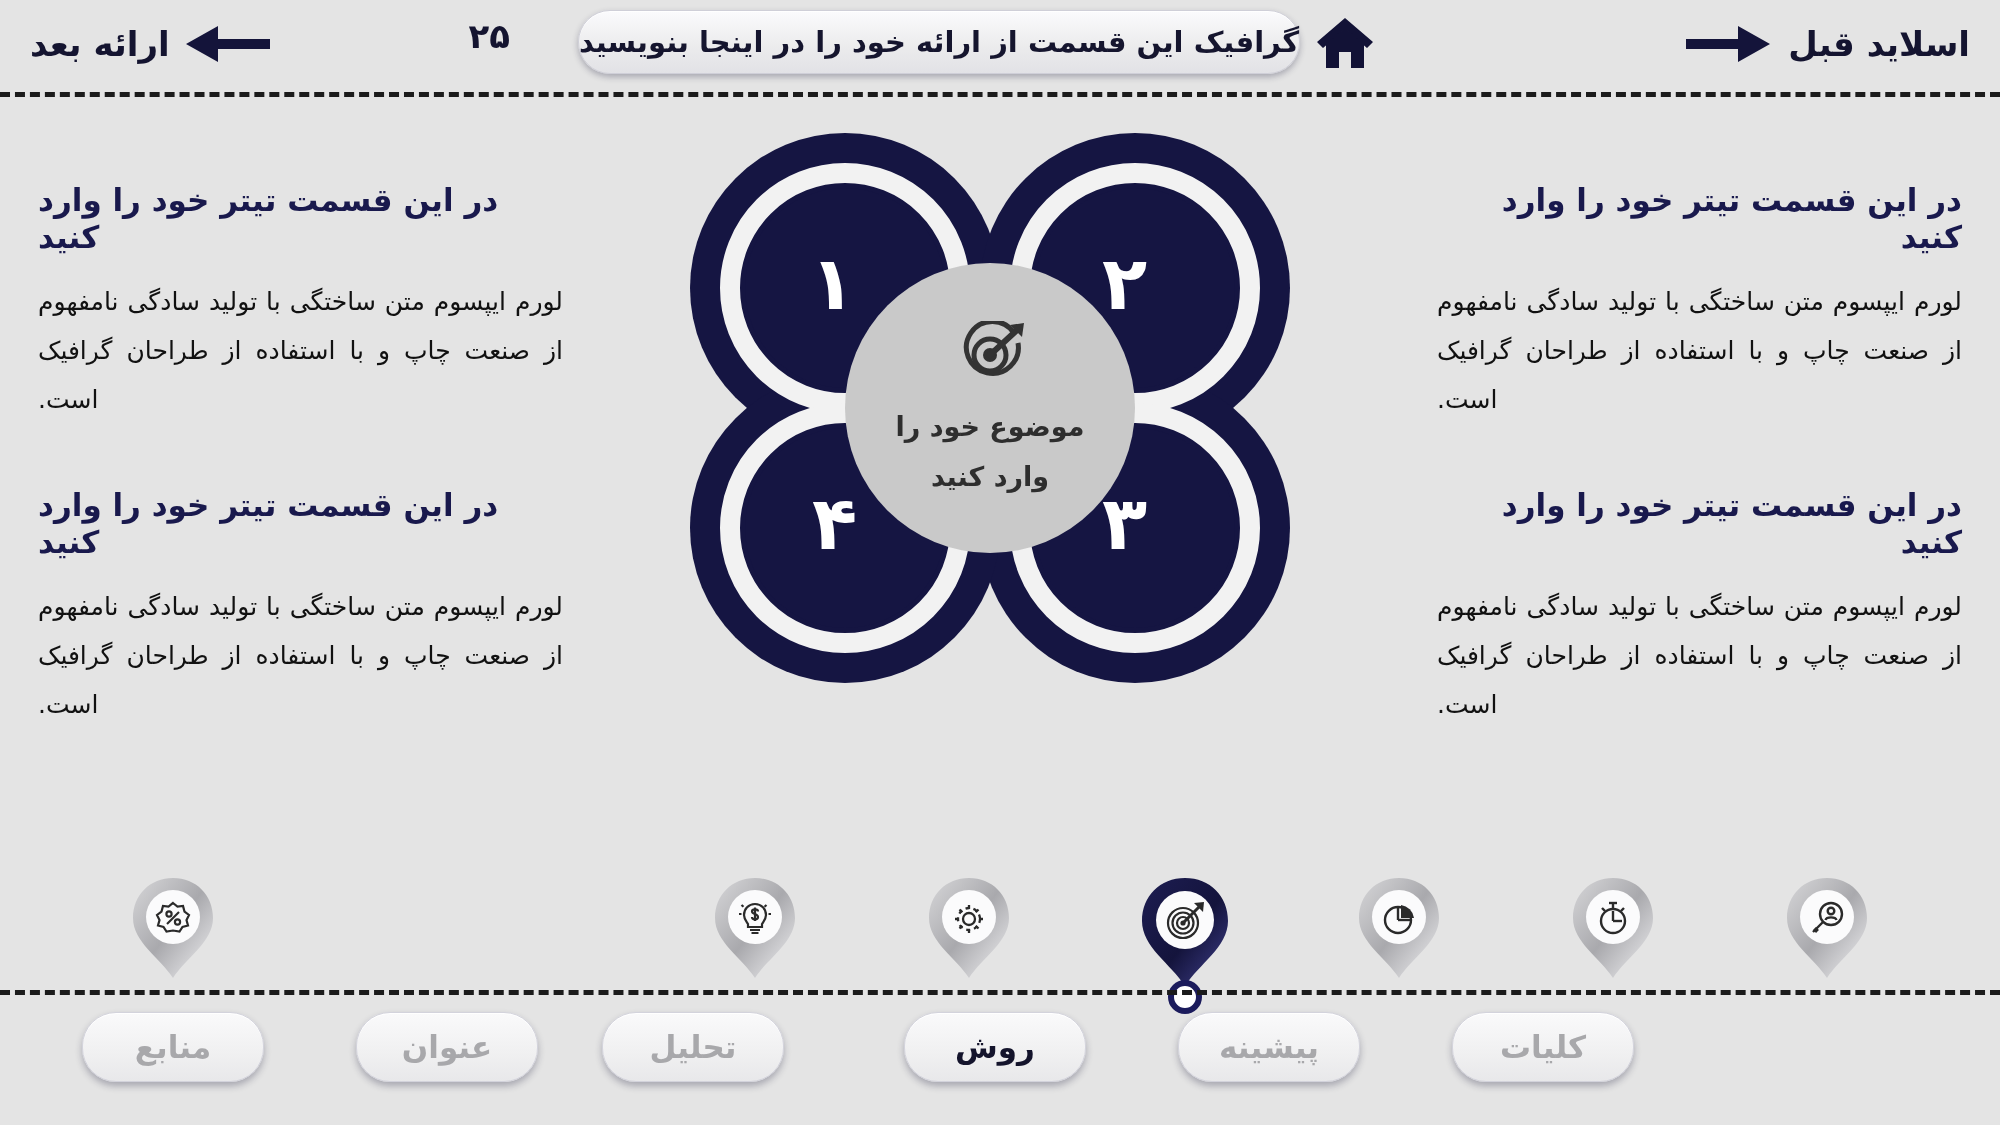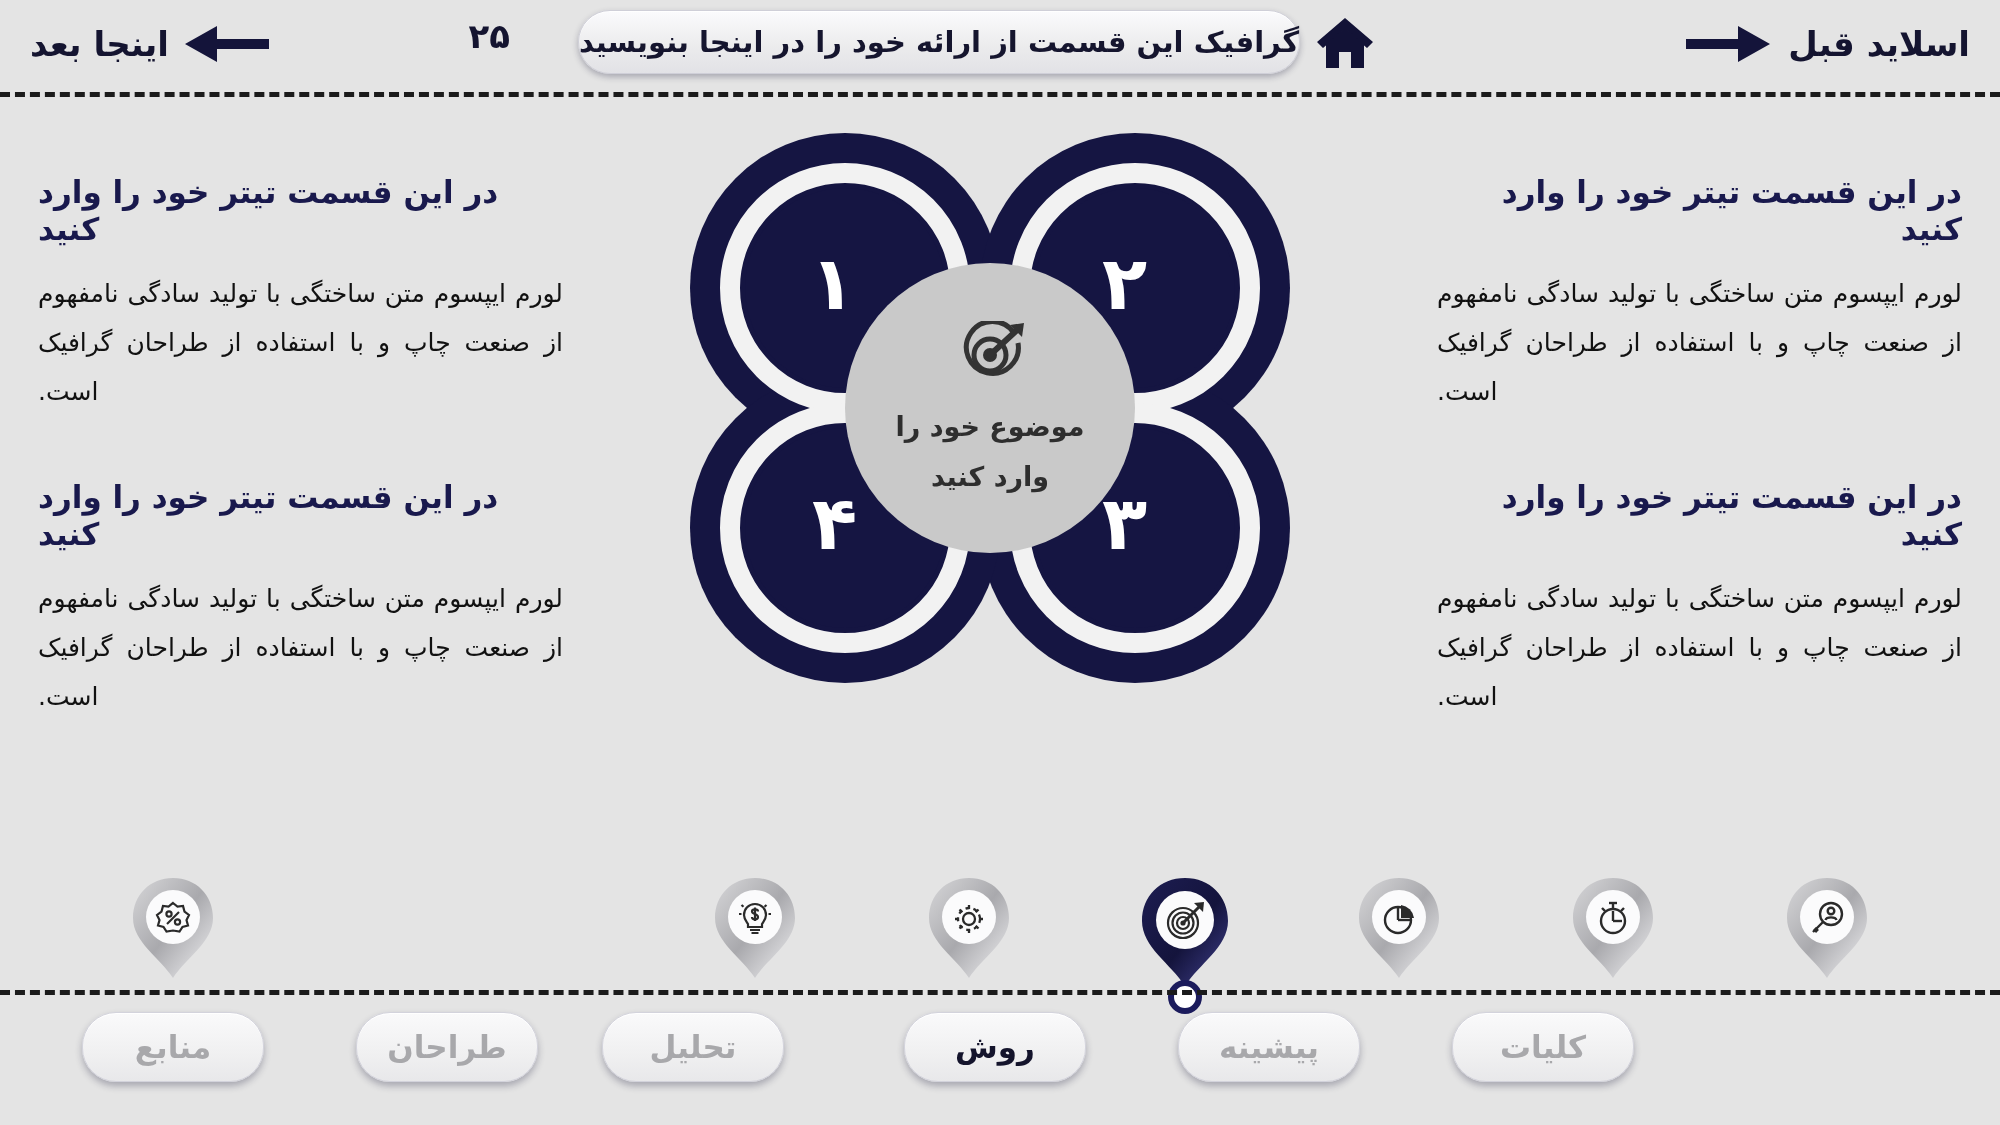--- a/index.html
+++ b/index.html
@@ -41,21 +41,21 @@
   }
   #dash-top{top:92px;}
   #dash-bottom{top:990px;}
 
   
   .col{position:absolute;width:525px;}
   #col-right{right:38px;top:170px;}
   #col-left{left:38px;top:170px;}
   .block{margin-bottom:40px;}
   .block h3{
-    margin:4px 0 22px 0;font-size:31px;font-weight:700;
+    margin:12px 0 22px 0;font-size:31px;font-weight:700;
     color:#19194d;text-align:right;line-height:1.2;
   }
   .block p{
     margin:0;font-size:25px;color:#111;line-height:1.95;
     text-align:justify;text-align-last:left;
     font-family:"DejaVu Sans","Liberation Sans",sans-serif;
   }
   #col-left .block h3{text-align:left;}
   #col-left .block p{text-align:justify;text-align-last:left;}
 
@@ -132,21 +132,21 @@
     </div>
 
     <div id="page-num">۲۵</div>
 
     <div class="nav-group" id="nav-next">
       <span>
         <svg class="arrow-svg" width="88" height="44" viewBox="0 0 88 44">
           <path d="M86 17 L34 17 L34 4 L2 22 L34 40 L34 27 L86 27 Z" fill="#14143a"></path>
         </svg>
       </span>
-      <span class="nav-label">اینجا بعد</span>
+      <span class="nav-label">ارائه بعد</span>
     </div>
   </div>
 
   <div class="dashed" id="dash-top"></div>
 
   <div class="col" id="col-right">
     <div class="block">
       <h3>در این قسمت تیتر خود را وارد کنید</h3>
       <p>لورم ایپسوم متن ساختگی با تولید سادگی نامفهوم از صنعت چاپ و با استفاده از طراحان گرافیک است.</p>
     </div>
@@ -409,20 +409,20 @@
     <div class="tab" style="right:640px">
       <span class="lb">پیشینه</span>
     </div>
     <div class="tab active" style="right:914px">
       <span class="lb">روش</span>
     </div>
     <div class="tab" style="right:1216px">
       <span class="lb">تحلیل</span>
     </div>
     <div class="tab" style="right:1462px">
-      <span class="lb">طراحان</span>
+      <span class="lb">عنوان</span>
     </div>
     <div class="tab" style="right:1736px">
       <span class="lb">منابع</span>
     </div>
   </div>
 
 </div>
 
 </body></html>

